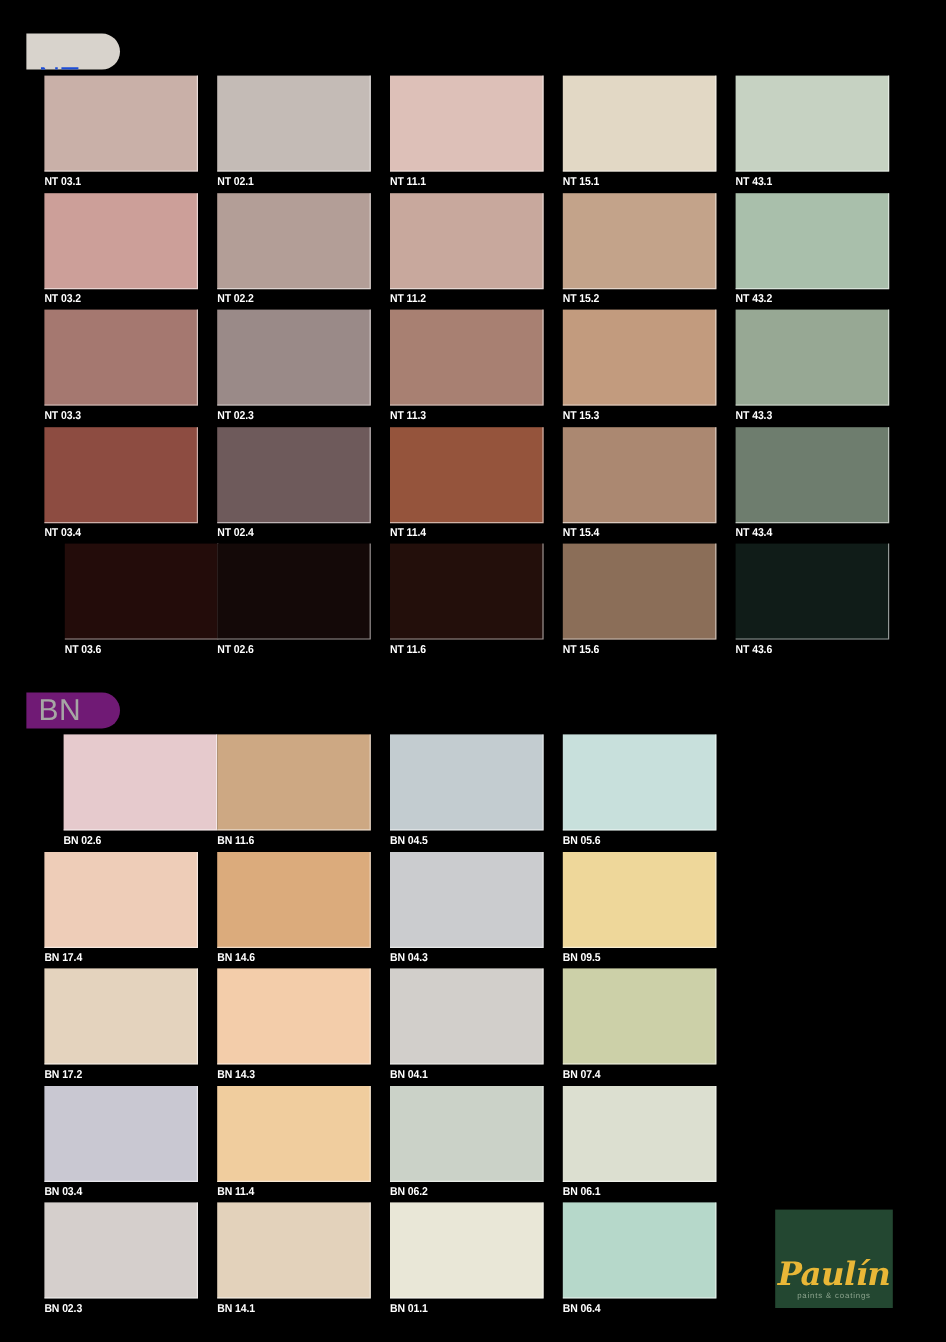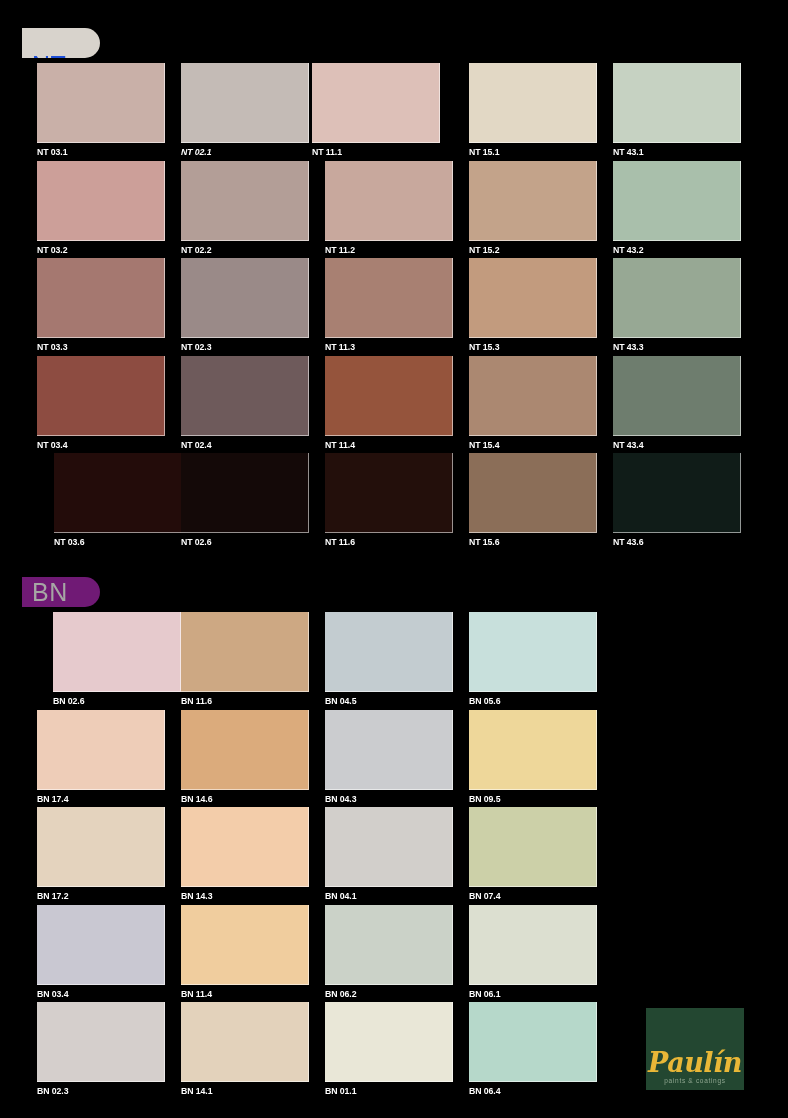--- a/index.html
+++ b/index.html
@@ -128,25 +128,25 @@
       <div class="group" style="top: 0px;">
         <div class="group-badge" style="top: 28px; background: rgb(216, 211, 204);">
           <span class="group-badge-label" style="color: #1d4ed8; margin-top: 44px;">NT</span>
         </div>
         <div class="grid" style="top: 63px; position: absolute;">
           <div class="swatch-row">
             <div class="swatch-cell" style="left: 0px;">
               <div class="swatch-chip" style="background: rgb(201, 176, 168);"></div>
               <div class="swatch-label">NT 03.1</div>
             </div>
-            <div class="swatch-cell" style="left: 144px; font-style: italic;">
+            <div class="swatch-cell" style="left: 144px;">
               <div class="swatch-chip" style="background: rgb(196, 187, 182);"></div>
               <div class="swatch-label">NT 02.1</div>
             </div>
-            <div class="swatch-cell" style="left: 275px;">
+            <div class="swatch-cell" style="left: 288px;">
               <div class="swatch-chip" style="background: rgb(221, 192, 184);"></div>
               <div class="swatch-label">NT 11.1</div>
             </div>
             <div class="swatch-cell" style="left: 432px;">
               <div class="swatch-chip" style="background: rgb(226, 216, 197);"></div>
               <div class="swatch-label">NT 15.1</div>
             </div>
             <div class="swatch-cell" style="left: 576px;">
               <div class="swatch-chip" style="background: rgb(198, 210, 194);"></div>
               <div class="swatch-label">NT 43.1</div>

